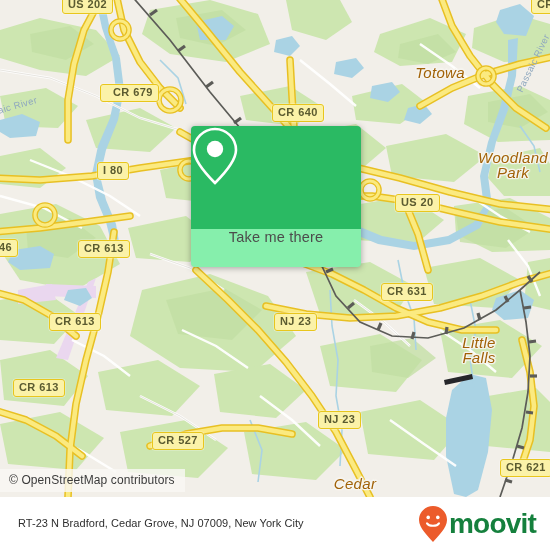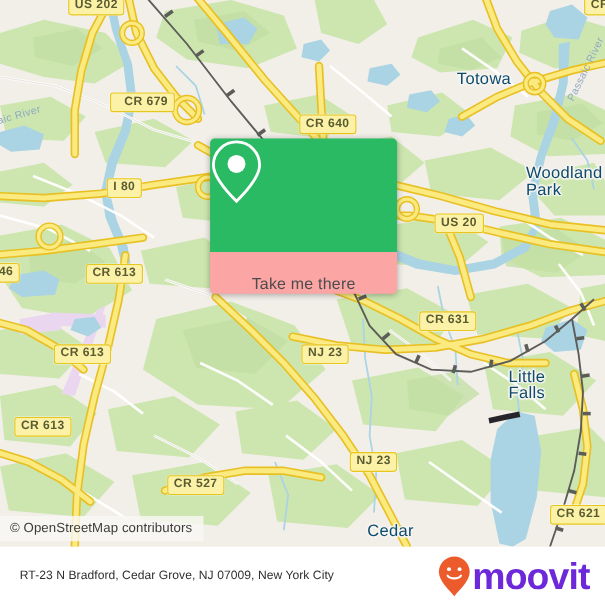--- a/index.html
+++ b/index.html
@@ -10,32 +10,33 @@
   }
   #app{position:relative;width:550px;height:550px;overflow:hidden;background:#f2efe9;}
 
   
   #map{position:absolute;left:0;top:0;width:550px;height:497px;overflow:hidden;background:#f2efe9;}
   #map svg{position:absolute;left:0;top:0;}
 
   
   .place-label{
     position:absolute;
-    color:#0c4a6e;
+    color:#a16207;
     font-size:15px;
     letter-spacing:.3px;
     white-space:pre;
-    text-align:left;
+    text-align:center;
     line-height:15px;
     text-shadow:
       1.4px 0 1px #f7f5f0, -1.4px 0 1px #f7f5f0,
       0 1.4px 1px #f7f5f0, 0 -1.4px 1px #f7f5f0,
       1px 1px 1px #f7f5f0, -1px -1px 1px #f7f5f0,
       1px -1px 1px #f7f5f0, -1px 1px 1px #f7f5f0;
     pointer-events:none;
+    font-style:italic;
   }
   .water-label{
     position:absolute;
     color:#8fa8bf;
     font-size:9.5px;
     letter-spacing:.4px;
     white-space:pre;
     pointer-events:none;
   }
 
@@ -62,23 +63,23 @@
     left:191px;top:126px;
     width:170px;
     filter:drop-shadow(0 1px 3px rgba(0,0,0,.32));
   }
   #popup-top{
     height:103px;
     border-radius:4px 4px 0 0;
     display:flex;align-items:center;justify-content:center;
   }
   #popup-bottom{
-    background:#fca5a5;
+    background:#86efac;
     height:38px;
-    display:flex;align-items:flex-end;justify-content:center;
+    display:flex;align-items:flex-start;justify-content:center;
     border-radius:0 0 4px 4px;
   }
   #popup-bottom span{
     color:#4c4c4c;
     font-size:14.5px;
     letter-spacing:.2px;
   }
   #popup-tail{
     position:absolute;
     left:50%;margin-left:-13px;
@@ -111,22 +112,22 @@
   #footer-address{
     flex:1;
     color:#2f2f2f;
     font-size:11px;
     line-height:19px;
     letter-spacing:.05px;
     padding-right:6px;
   }
   #footer-logo{display:flex;align-items:center;gap:1px;}
   #moovit-word{
-    color:#6d28d9;
-    font-size:34px;
+    color:#15803d;
+    font-size:28px;
     font-weight:bold;
     letter-spacing:-.8px;
     line-height:26px;
   }
 </style>
 </head>
 <body>
 
 <div id="app">
 

